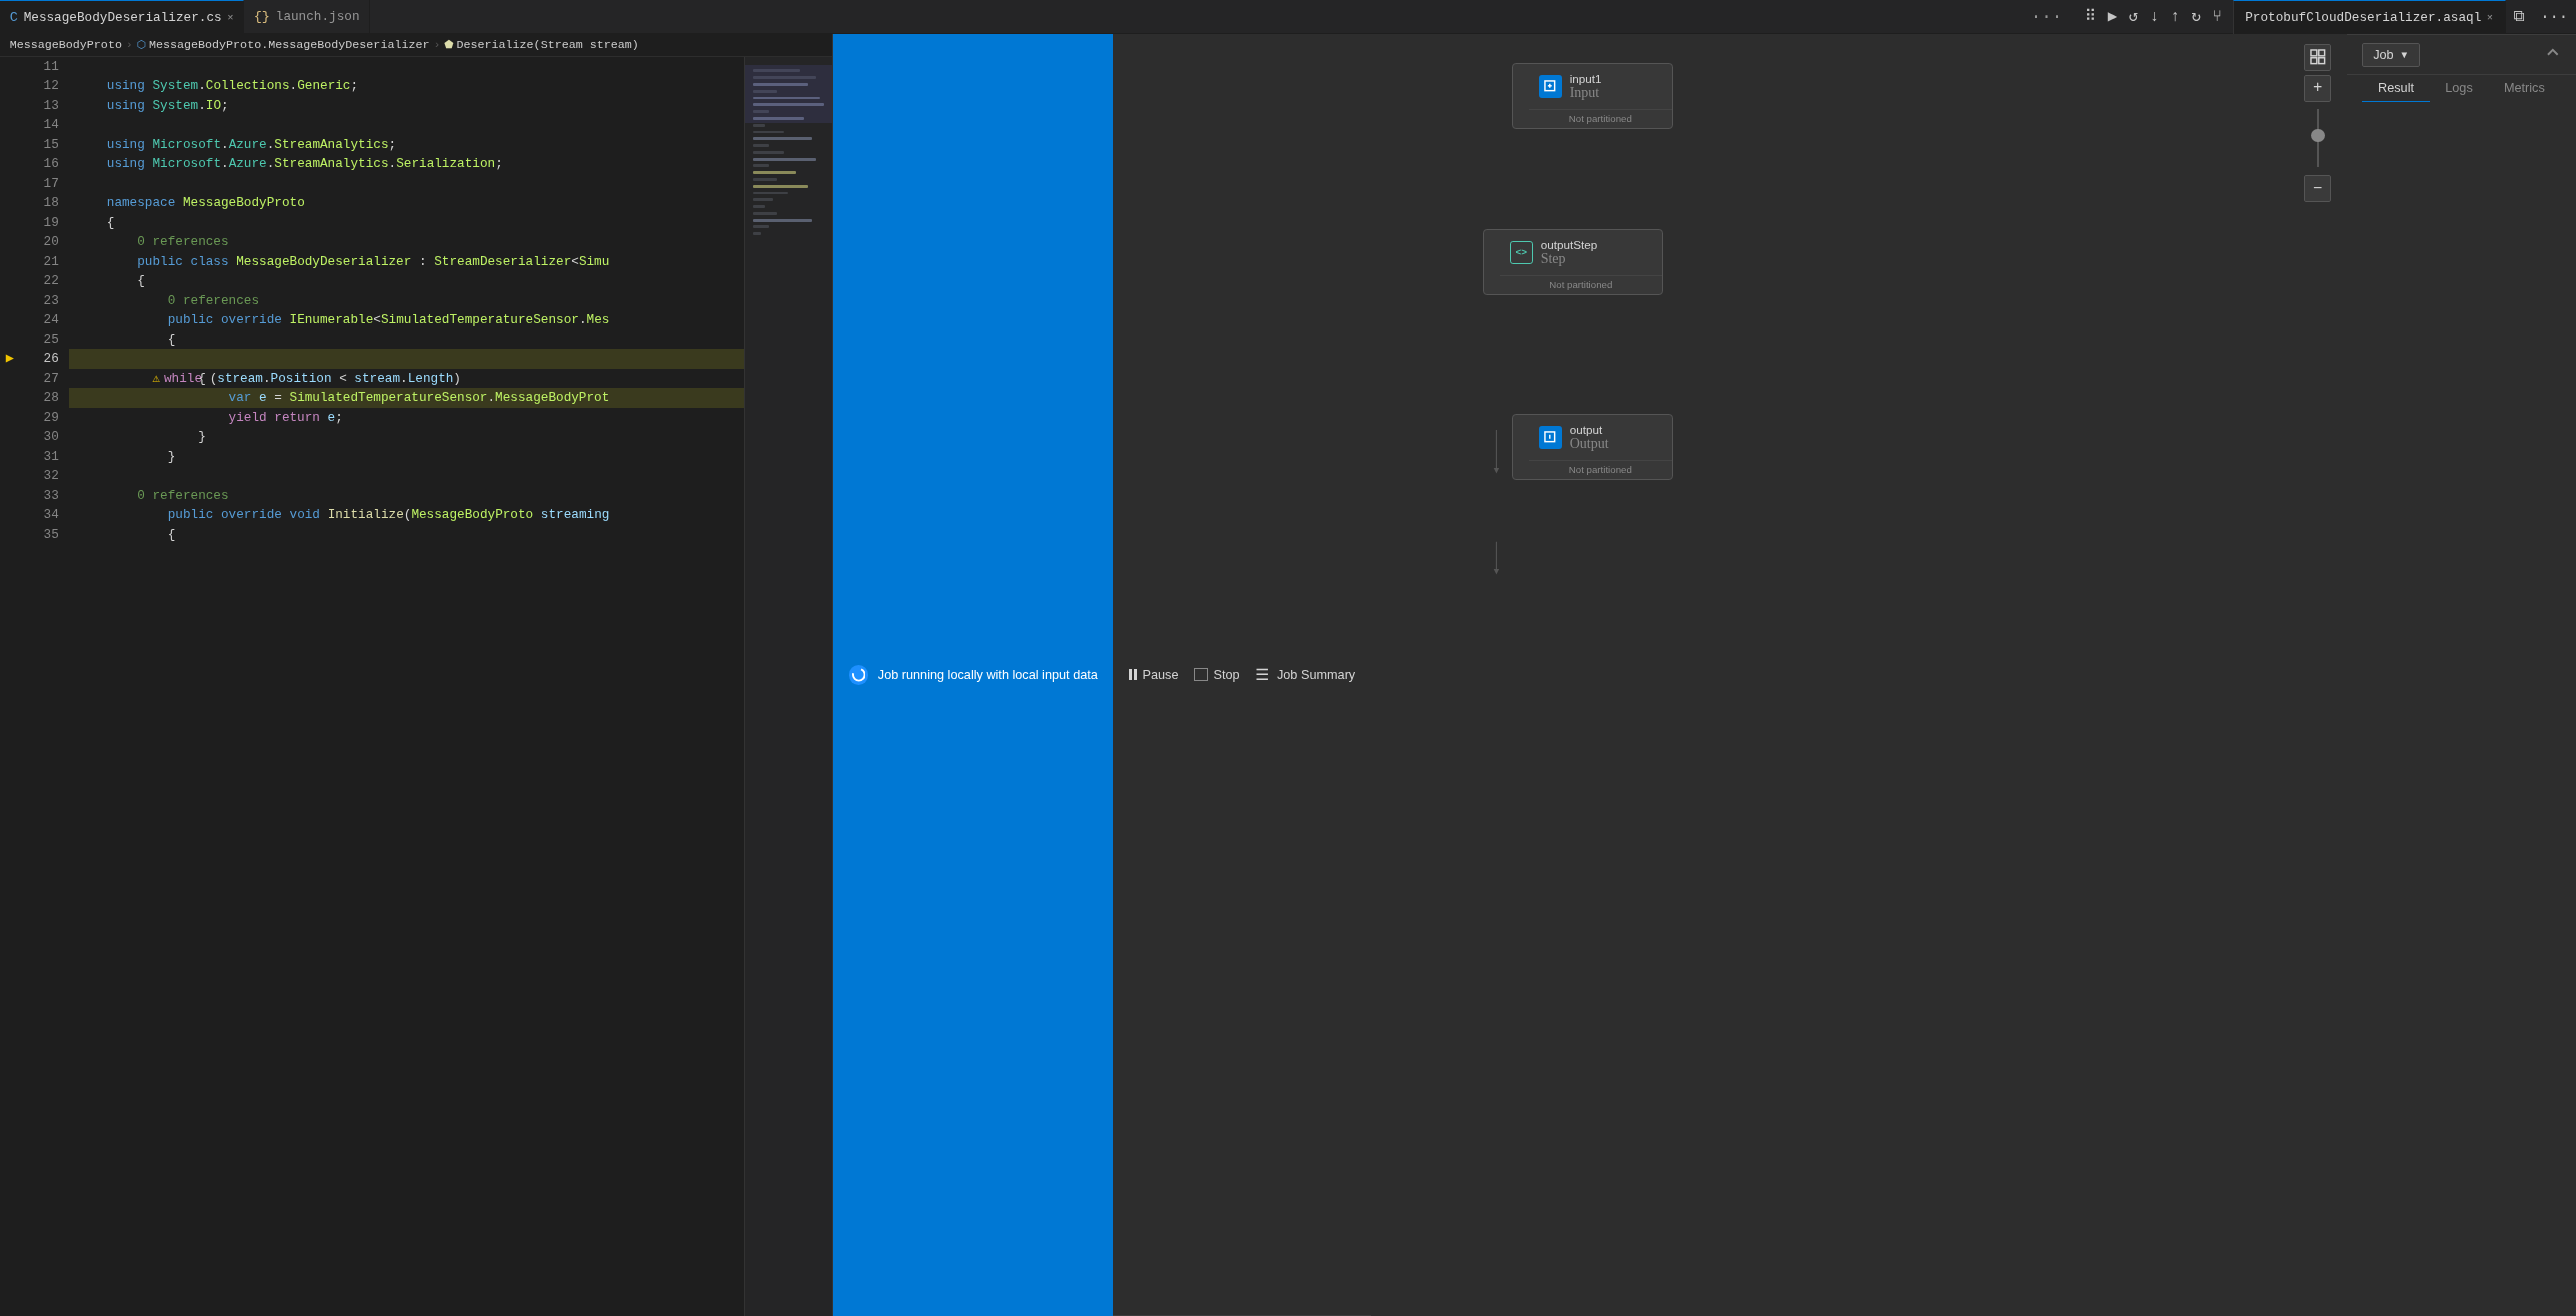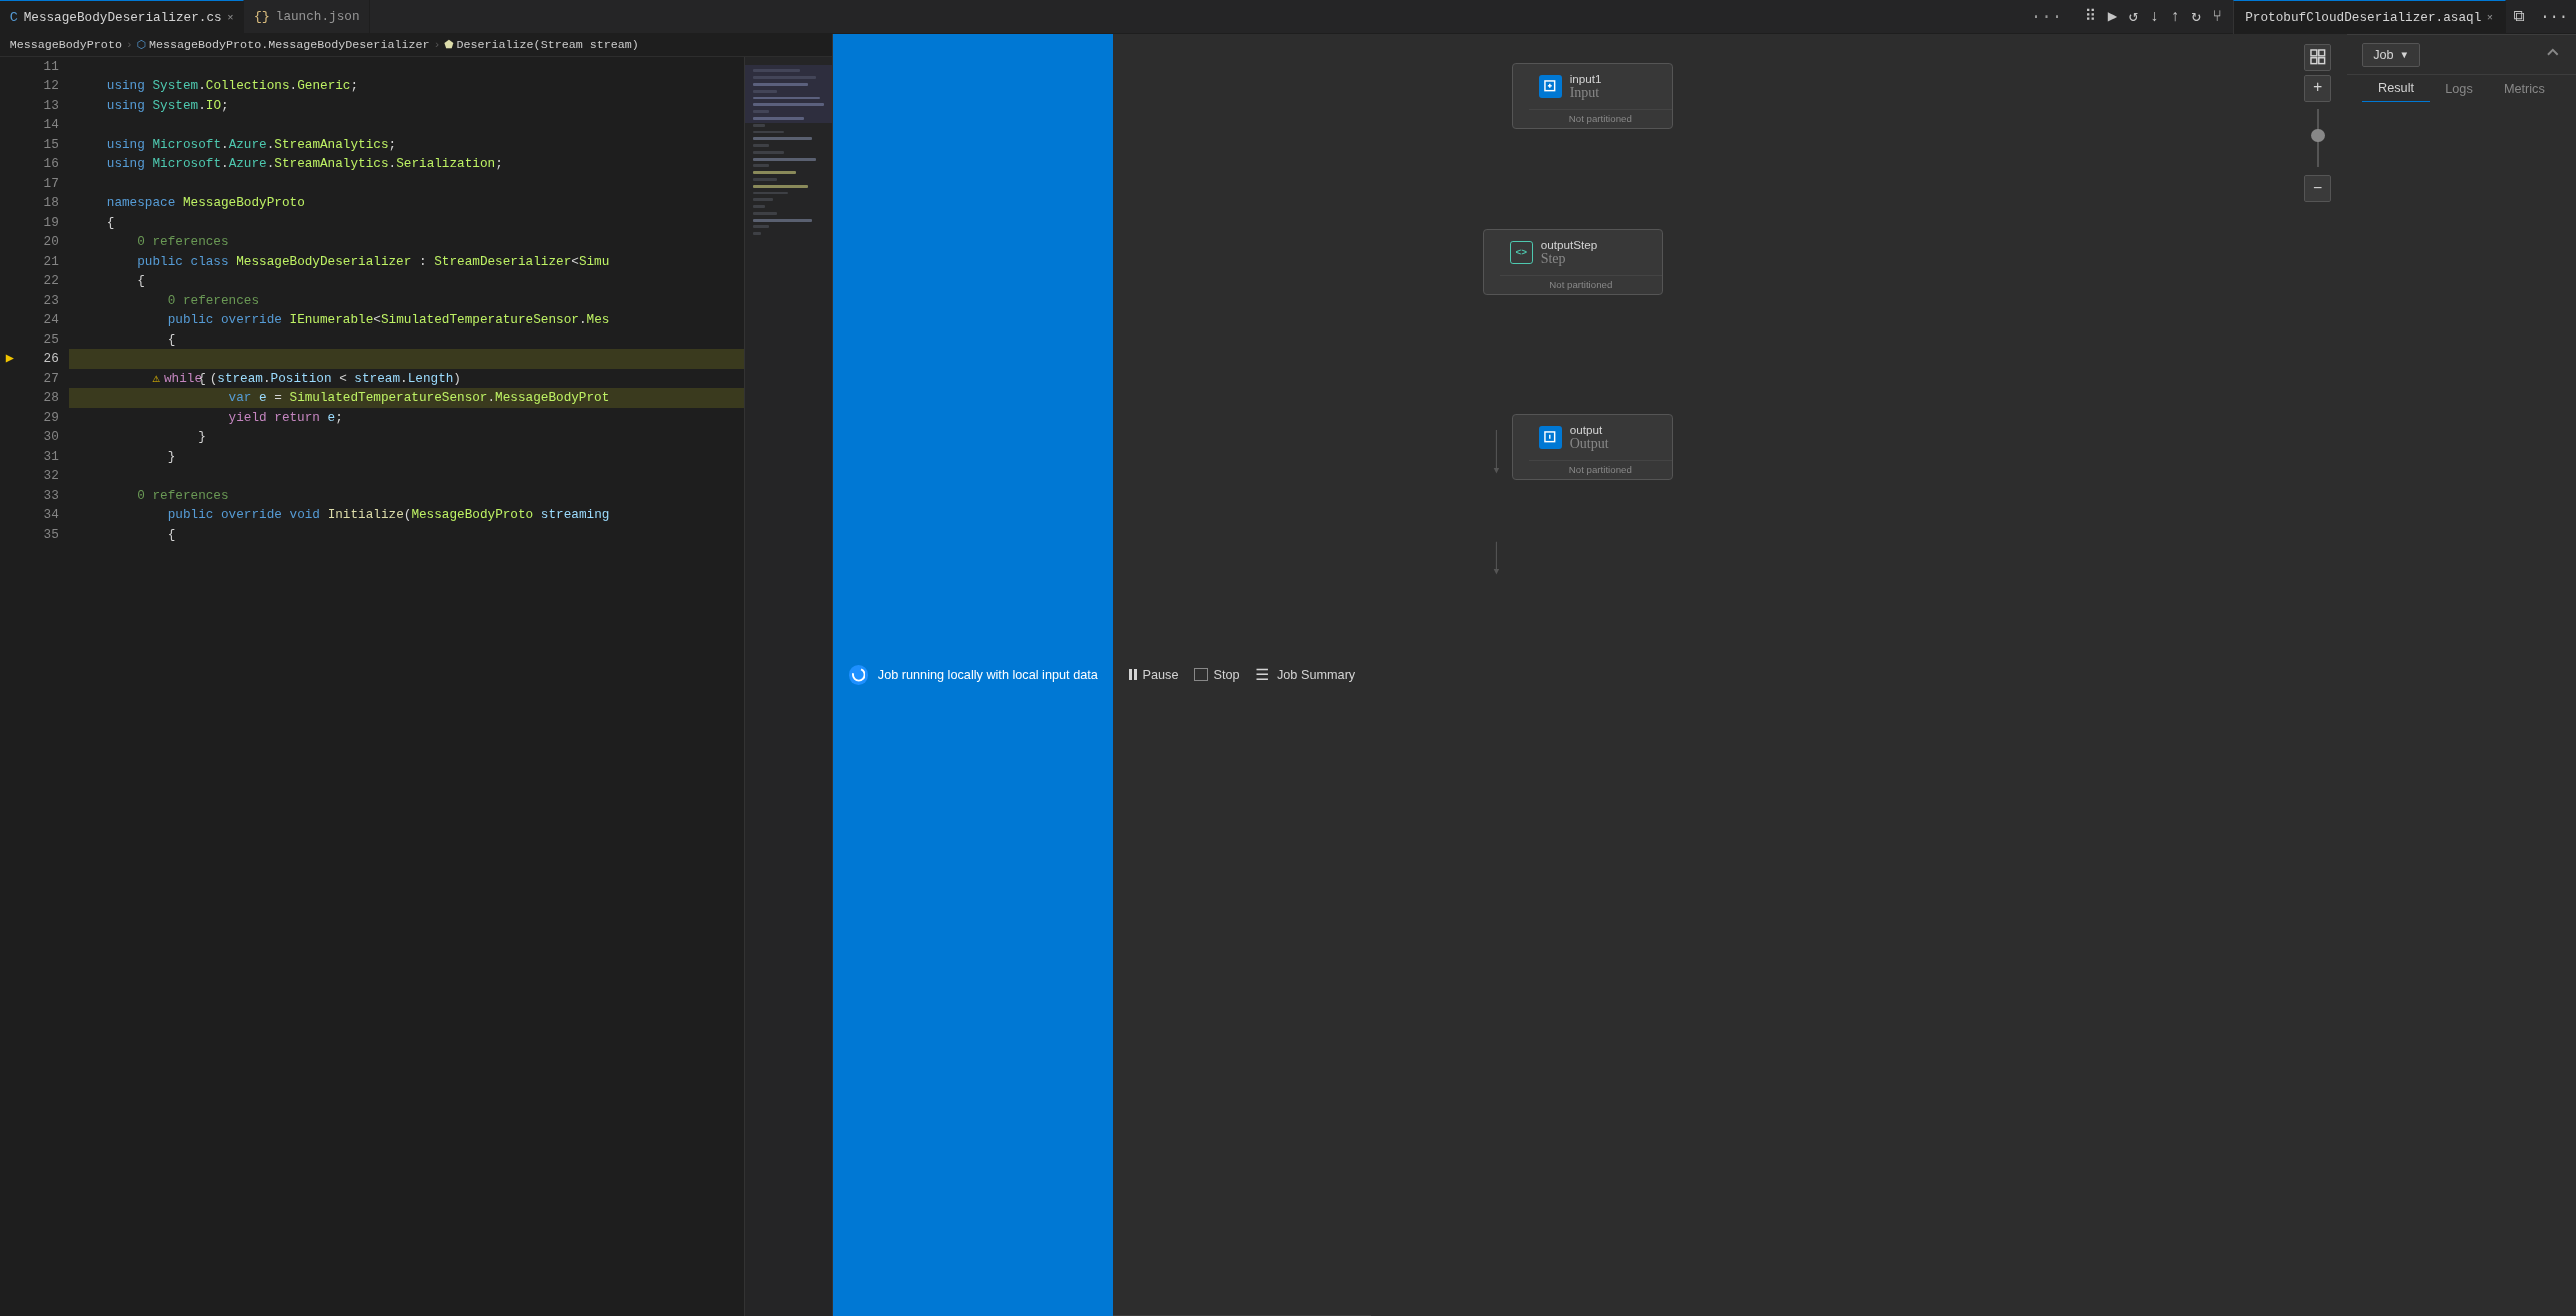--- a/index.html
+++ b/index.html
@@ -406,21 +406,21 @@
     }
     .dropdown-arrow { font-size: 9.7px; }
     .collapse-btn {
       margin-left: auto;
       color: #888;
       cursor: pointer;
       font-size: 13.6px;
     }
     .asa-tabs-bottom {
       display: flex;
-      align-items: center;
+      align-items: flex-start;
       padding: 0 15.6px;
       gap: 0;
       border-top: 1px solid #3d3d3d;
     }
     .asa-bottom-tab {
       padding: 5.8px 15.6px;
       color: #888;
       cursor: pointer;
       font-family: 'Segoe UI', sans-serif;
       font-size: 12.7px;

